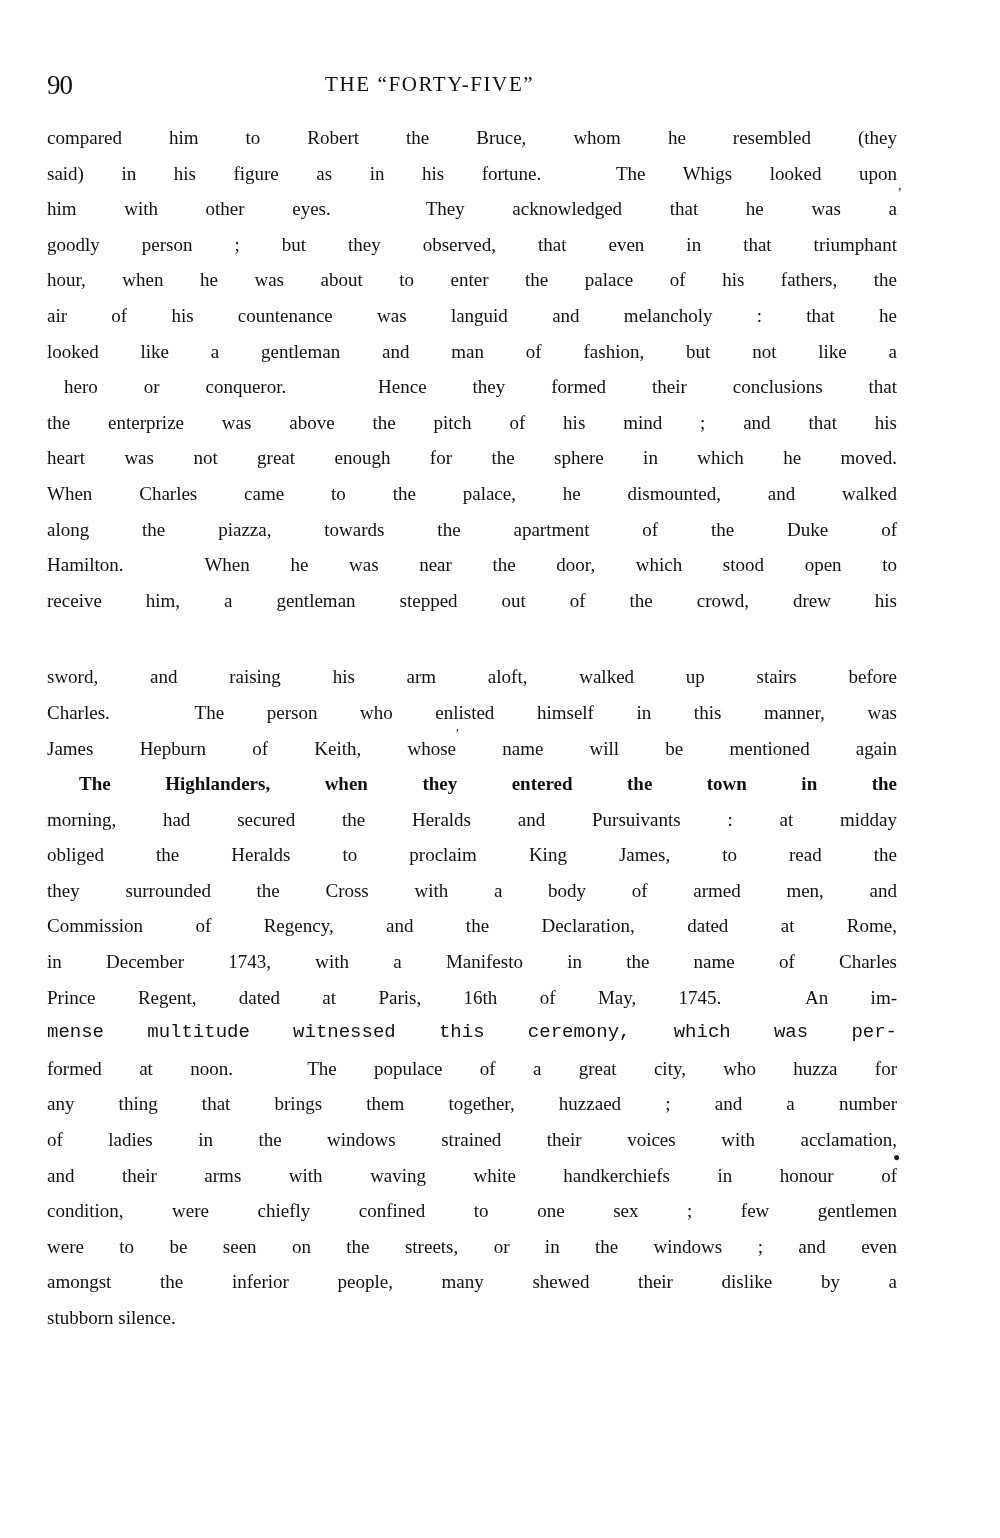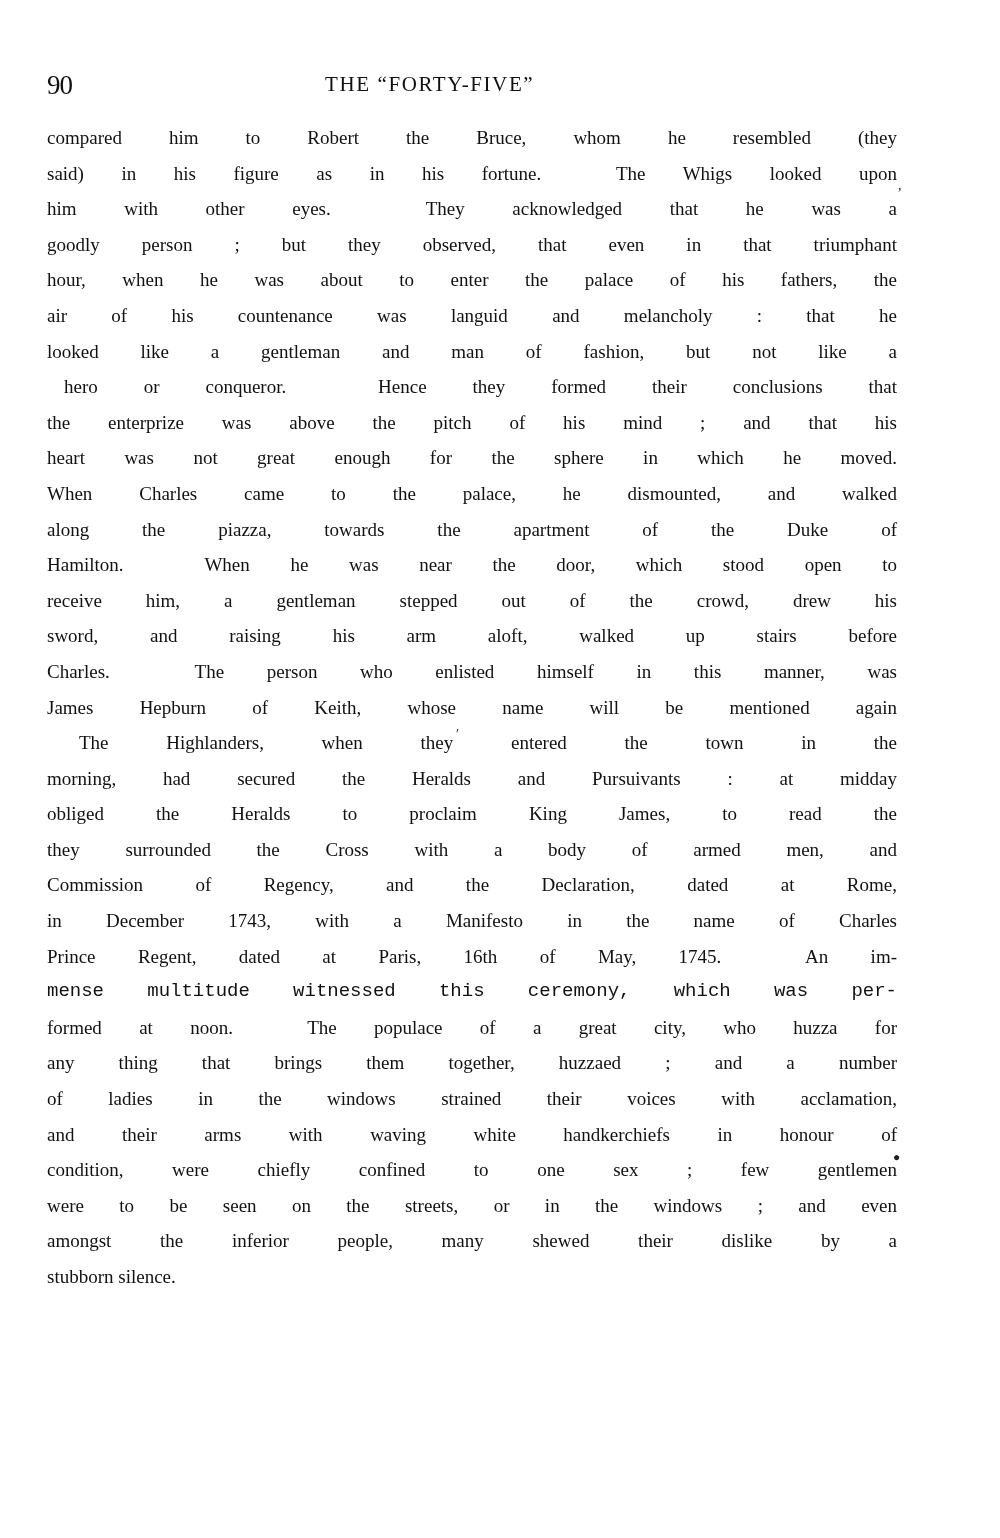--- a/index.html
+++ b/index.html
@@ -4,21 +4,21 @@
 <style>
   html, body { margin: 0; padding: 0; background: #ffffff; }
   body { width: 1000px; height: 1538px; position: relative; overflow: hidden; }
   .page { position: absolute; left: 0; top: 0; width: 1000px; height: 1296px; background: #fff; color: #111; font-family: "Liberation Serif", "DejaVu Serif", serif; }
   .header { position: absolute; top: 70px; left: 47px; width: 850px; height: 30px; }
   .page-number { position: absolute; left: 0; top: 0; font-size: 27px; letter-spacing: -1px; }
   .running-head { position: absolute; left: 278px; top: 2px; font-size: 21px; letter-spacing: 1.6px; }
   .body-text { position: absolute; left: 47px; top: 120px; width: 850px; }
   .line { height: 35.6px; line-height: 35.6px; font-size: 19px; text-align: justify; text-align-last: justify; white-space: nowrap; display: block; overflow: visible; }
   .line.last { text-align-last: left; }
-  .line.indent { padding-left: 32px; }
+  .line.indent { padding-left: 32px; font-weight: bold; }
   .mark { position: absolute; color: #222; font-size: 14px; }
 </style>
 </head>
 <body>
 
 <div class="page">
   <div class="header">
     <span class="page-number">90</span>
     <span class="running-head">THE “FORTY-FIVE”</span>
   </div>
@@ -32,21 +32,21 @@
       <span class="line" style="white-space: pre; word-spacing: 14.2891px;">hour, when he was about to enter the palace of his fathers, the</span>
       <span class="line" style="white-space: pre; word-spacing: 19.1734px;">air of his countenance was languid and melancholy : that he</span>
       <span class="line" style="white-space: pre; word-spacing: 19.0938px;">looked like a gentleman and man of fashion, but not like a</span>
       <span class="line" style="white-space: pre; word-spacing: 20.1163px; margin-left: 17px;">hero or conqueror.  Hence they formed their conclusions that</span>
       <span class="line" style="white-space: pre; word-spacing: 16.2305px;">the enterprize was above the pitch of his mind ; and that his</span>
       <span class="line" style="white-space: pre; word-spacing: 15.625px;">heart was not great enough for the sphere in which he moved.</span>
       <span class="line" style="white-space: pre; word-spacing: 18.6771px;">When Charles came to the palace, he dismounted, and walked</span>
       <span class="line" style="white-space: pre; word-spacing: 27.4167px;">along the piazza, towards the apartment of the Duke of</span>
       <span class="line" style="white-space: pre; word-spacing: 17.3622px;">Hamilton.  When he was near the door, which stood open to</span>
       <span class="line" style="white-space: pre; word-spacing: 18.7156px;">receive him, a gentleman stepped out of the crowd, drew his</span>
-      <span class="line" style="white-space: pre; word-spacing: 25.7969px;">sword, and raising his arm aloft, walked up stairs before</span>
+      <span class="line" style="white-space: pre; word-spacing: 25.7969px; margin-top: 41px;">sword, and raising his arm aloft, walked up stairs before</span>
       <span class="line" style="white-space: pre; word-spacing: 16.7281px;">Charles.  The person who enlisted himself in this manner, was</span>
       <span class="line" style="white-space: pre; word-spacing: 17.7361px;">James Hepburn of Keith, whose name will be mentioned again</span>
     </div>
     <div>
       <span class="line indent" style="white-space: pre; word-spacing: 30.9434px;">The Highlanders, when they entered the town in the</span>
       <span class="line" style="white-space: pre; word-spacing: 18.5816px;">morning, had secured the Heralds and Pursuivants : at midday</span>
       <span class="line" style="white-space: pre; word-spacing: 26.2222px;">obliged the Heralds to proclaim King James, to read the</span>
       <span class="line" style="white-space: pre; word-spacing: 21.2281px;">they surrounded the Cross with a body of armed men, and</span>
       <span class="line" style="white-space: pre; word-spacing: 21.416px;">Commission of Regency, and the Declaration, dated at Rome,</span>
       <span class="line" style="white-space: pre; word-spacing: 19.0953px;">in December 1743, with a Manifesto in the name of Charles</span>

